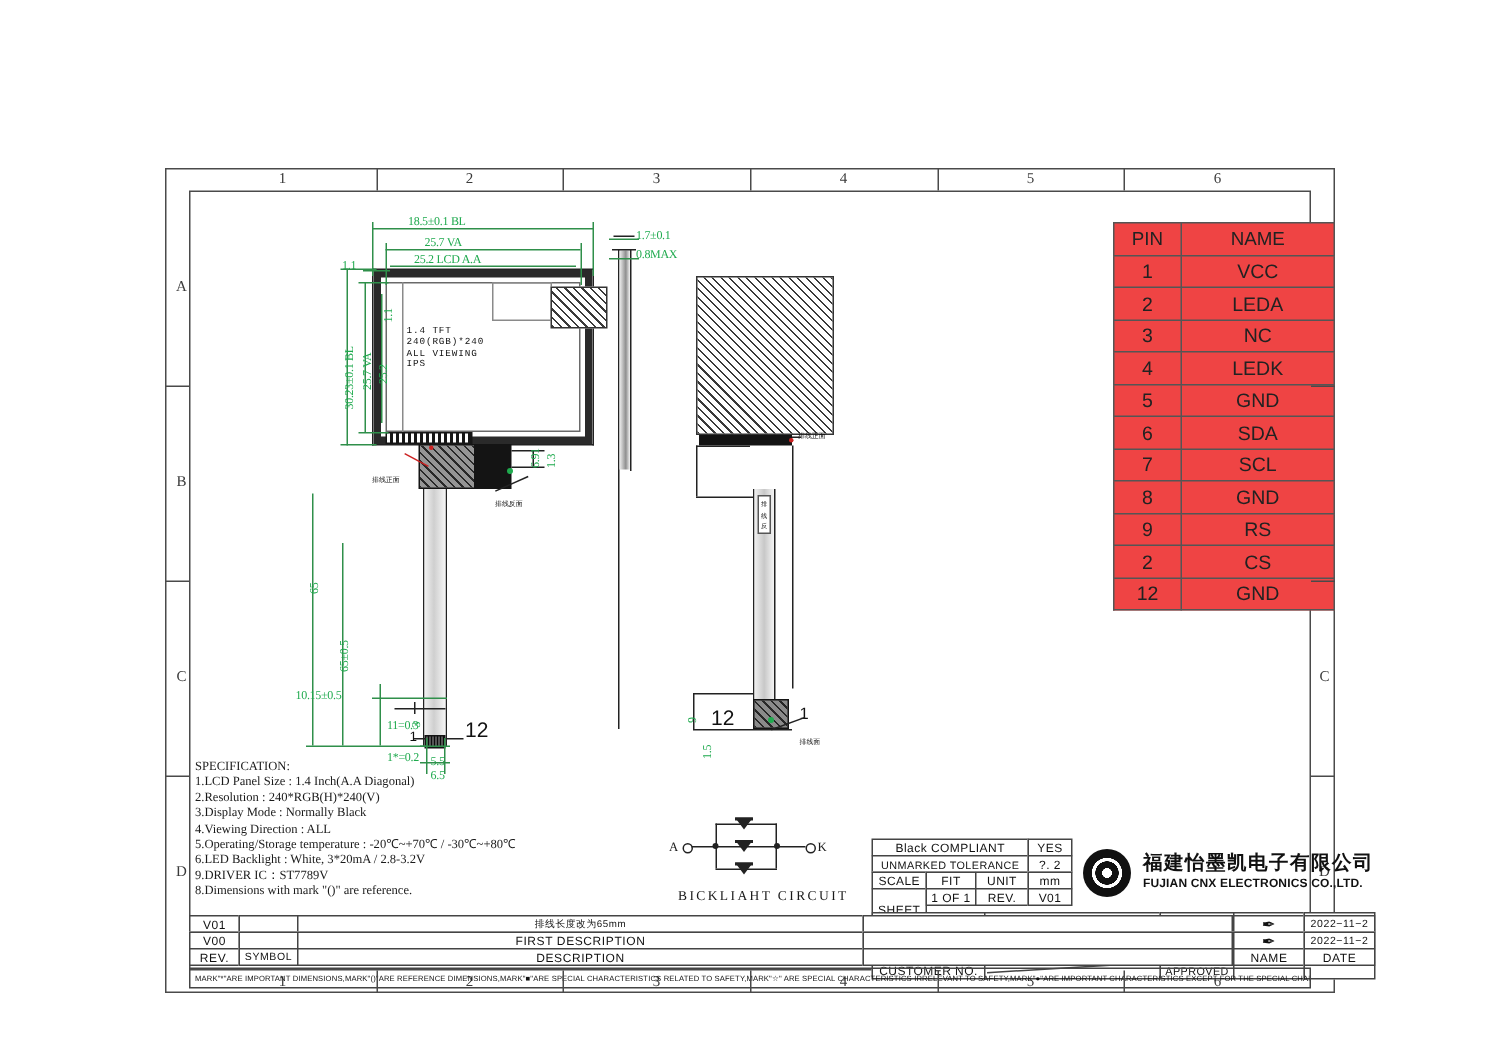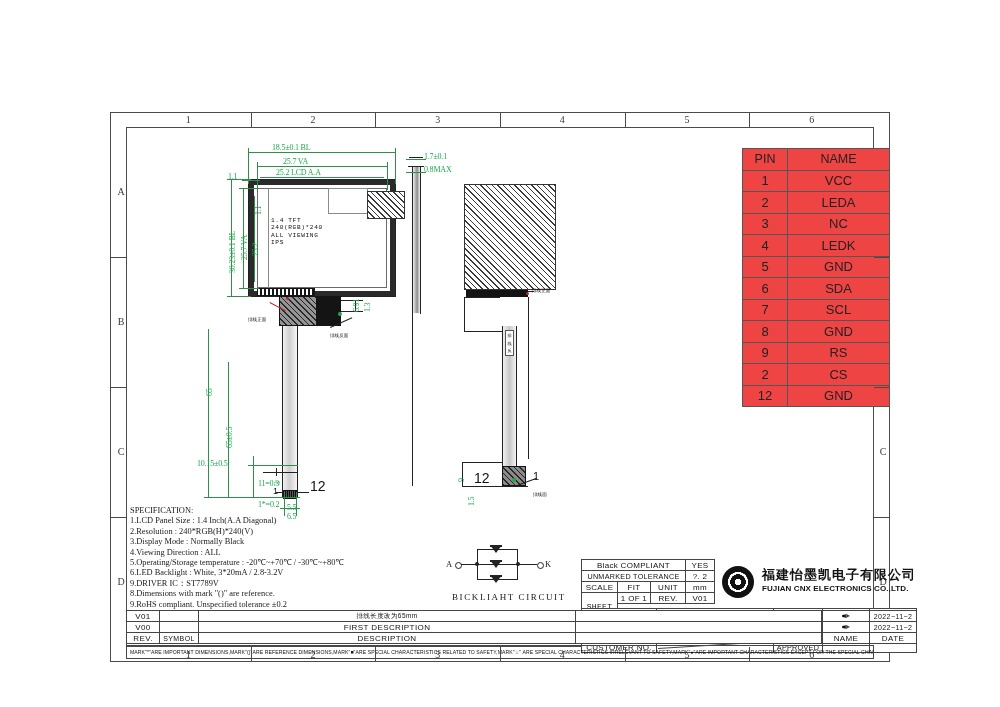--- a/index.html
+++ b/index.html
@@ -348,21 +348,20 @@
     <div class="t">SPECIFICATION:</div>
     <div id="spec-items">
         <div class="t">1.LCD Panel Size : 1.4 Inch(A.A Diagonal)</div>
         <div class="t">2.Resolution : 240*RGB(H)*240(V)</div>
         <div class="t">3.Display Mode : Normally Black</div>
         <div class="t">4.Viewing Direction : ALL</div>
         <div class="t">5.Operating/Storage temperature : -20℃~+70℃ / -30℃~+80℃</div>
         <div class="t">6.LED Backlight : White, 3*20mA / 2.8-3.2V</div>
         <div class="t">9.DRIVER IC：ST7789V</div>
         <div class="t">8.Dimensions with mark "()" are reference.</div>
-        <div class="t">9.RoHS compliant. Unspecified tolerance ±0.2</div>
       </div>
   </div>
 
   <div>
     <div class="term" style="left:455px;top:562px;"></div>
     <div class="term" style="left:537px;top:562px;"></div>
     <div style="position:absolute;left:446px;top:559px;font-size:8.5px;">A</div>
     <div style="position:absolute;left:545px;top:559px;font-size:8.5px;">K</div>
 
     <div class="ln lnh" style="left:461px;top:564px;width:16px;"></div>
@@ -398,21 +397,21 @@
     <div class="tb" style="left:685px;top:559px;width:30px;height:12px;">YES</div>
 
     <div class="tb" style="left:581px;top:570px;width:105px;height:12px;font-size:7.2px;">UNMARKED   TOLERANCE</div>
     <div class="tb" style="left:685px;top:570px;width:30px;height:12px;">?.  2</div>
 
     <div class="tb" style="left:581px;top:581px;width:37px;height:12px;">SCALE</div>
     <div class="tb" style="left:617px;top:581px;width:34px;height:12px;">FIT</div>
     <div class="tb" style="left:650px;top:581px;width:36px;height:12px;">UNIT</div>
     <div class="tb" style="left:685px;top:581px;width:30px;height:12px;">mm</div>
 
-    <div class="tb" style="left:581px;top:592px;width:37px;height:28px;font-family:Liberation Mono, monospace;">SHEET</div>
+    <div class="tb" style="left:581px;top:592px;width:37px;height:28px;">SHEET</div>
     <div class="tb" style="left:617px;top:592px;width:34px;height:12px;">1  OF  1</div>
     <div class="tb" style="left:650px;top:592px;width:36px;height:12px;">REV.</div>
     <div class="tb" style="left:685px;top:592px;width:30px;height:12px;">V01</div>
 
     <div style="position:absolute;left:718px;top:562px;width:40px;height:40px;">
       <div class="logo-circle" style="left:4px;top:4px;width:32px;height:32px;
            background:radial-gradient(circle at 50% 50%,#fff 0 14%,#111 15% 34%,#fff 35% 44%,#111 45% 100%);"></div>
     </div>
     <div style="position:absolute;left:762px;top:566px;font-size:13px;font-weight:bold;
          letter-spacing:1px;font-family:'DejaVu Sans',sans-serif;color:#111;">福建怡墨凯电子有限公司</div>

